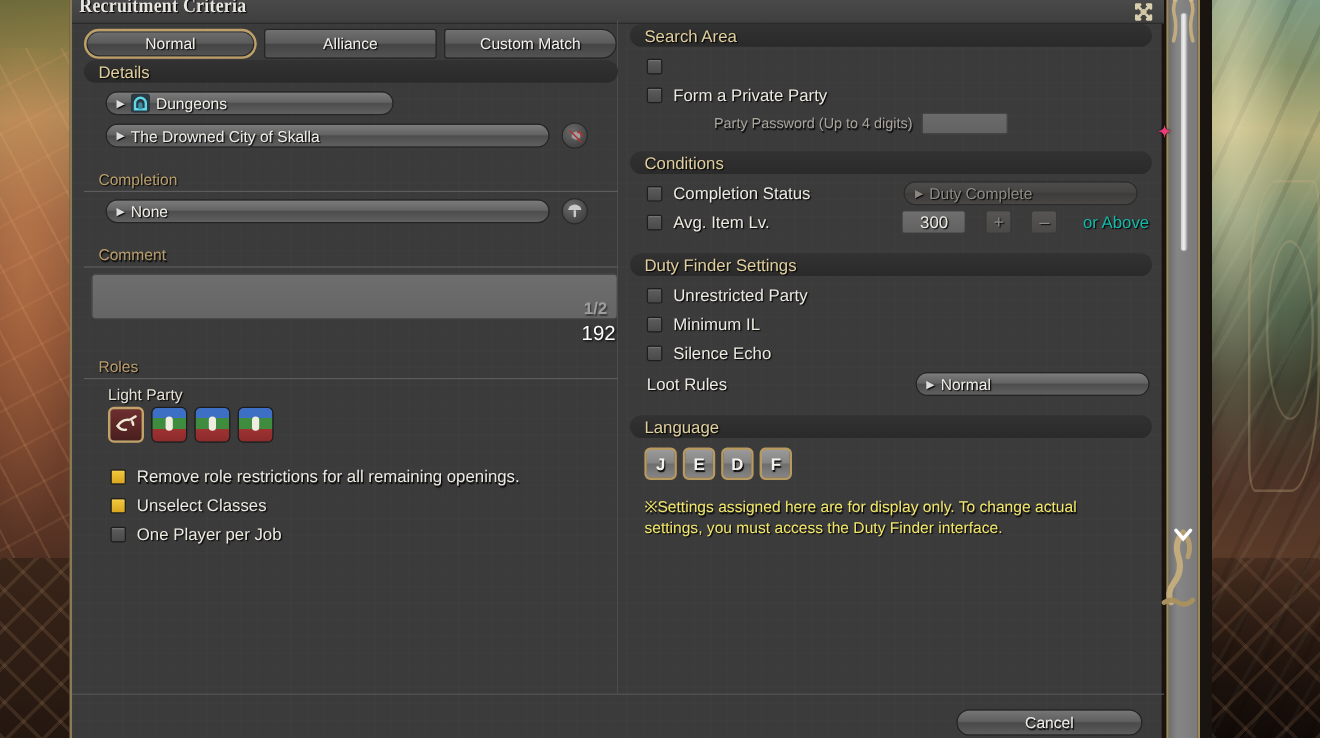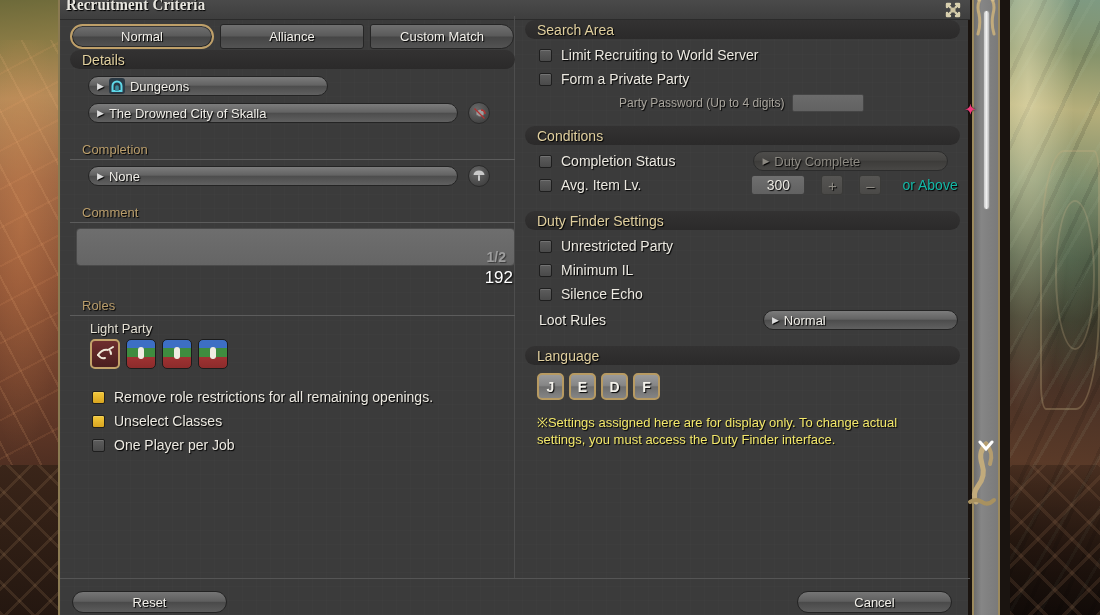--- a/index.html
+++ b/index.html
@@ -447,27 +447,26 @@
   </div>
 
   <div class="panel-right">
 
     <div class="sec-header">
       <span>Search Area</span>
     </div>
     <div style="margin-left:14px; margin-top:4px;">
       <div class="cb-row">
         <span class="cbox"></span>
-        <span class="cb-label">Limit Recruiting to World Server</span>
       </div>
       <div class="cb-row">
         <span class="cbox"></span>
         <span class="cb-label">Form a Private Party</span>
       </div>
-      <div style="display:flex; align-items:center; gap:8px; margin-left:80px; margin-top:3px;text-align:center;">
+      <div style="display:flex; align-items:center; gap:8px; margin-left:56px; margin-top:3px;text-align:center;">
         <span style="font-size:12px; color:#a9a59d; text-shadow:1px 1px 1px #000;">Party Password (Up to 4 digits)</span>
         <div style="width:72px; height:18px; border-radius:2px; background:linear-gradient(#6b6b6b,#626262); border:1px solid #454545;"></div>
       </div>
     </div>
 
     <div class="sec-header" style="margin-top:14px;">
       <span>Conditions</span>
     </div>
     <div style="margin-left:14px; margin-top:4px;">
       <div class="cb-row">
@@ -522,21 +521,20 @@
       <div class="lang-btn">J</div>
       <div class="lang-btn">E</div>
       <div class="lang-btn">D</div>
       <div class="lang-btn">F</div>
     </div>
 
     <div class="note">※Settings assigned here are for display only. To change actual settings, you must access the Duty Finder interface.</div>
   </div>
 
   <div class="bottom-sep"></div>
-  <div class="btn" style="left:12px; top:591px; width:155px;">Reset</div>
   <div class="btn" style="left:737px; top:591px; width:155px;">Cancel</div>
 </div>
 
 <div class="scroll-track"></div>
 <div class="scroll-thumb"></div>
 <div class="scroll-cap-top">
   <svg width="36" height="58" viewBox="0 0 36 58">
     <path d="M14 2 Q8 10 11 20 Q13 30 10 40" stroke="#c2ab7c" stroke-width="3" fill="none" stroke-linecap="round"></path>
     <path d="M22 2 Q28 10 25 20 Q23 30 26 40" stroke="#c2ab7c" stroke-width="3" fill="none" stroke-linecap="round"></path>
     <path d="M11 6 Q18 0 25 6" stroke="#d2bb8c" stroke-width="3" fill="none" stroke-linecap="round"></path>

